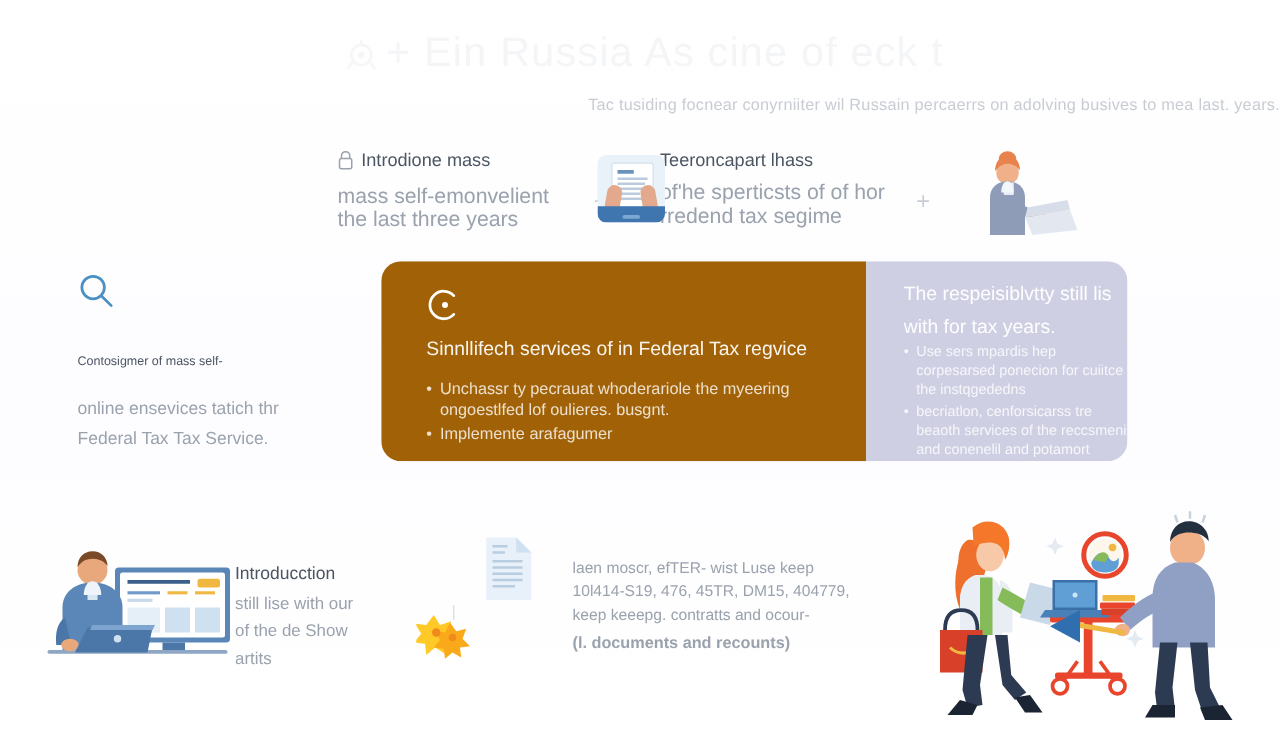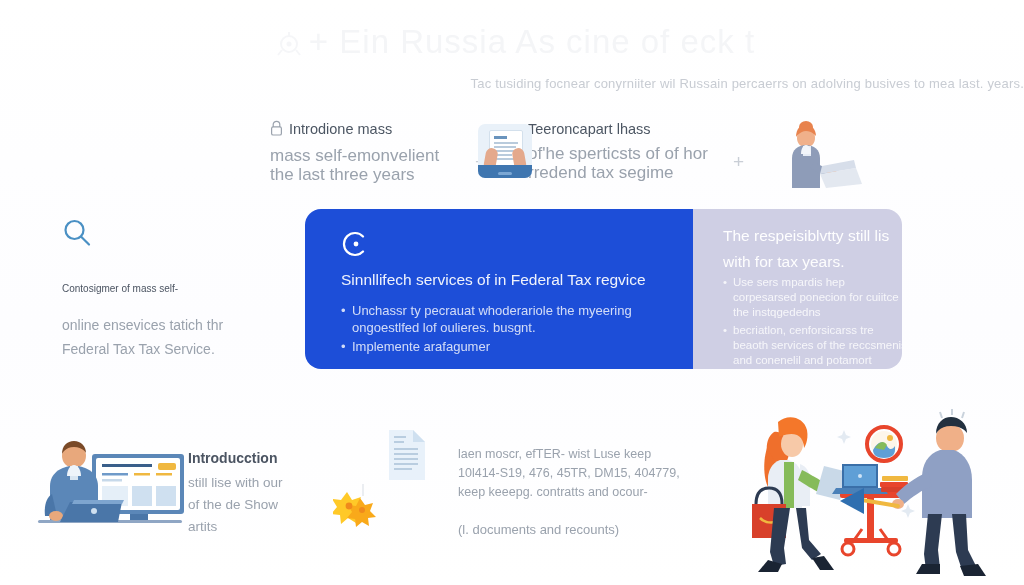--- a/index.html
+++ b/index.html
@@ -75,21 +75,21 @@
   .search-block h2{
     margin:0 0 14px 0;font-size:10px;font-weight:400;color:#4b5462;line-height:21px;
   }
   .search-block p{margin:0;font-size:14px;line-height:24px;color:#9aa2ad;font-weight:400;}
 
   
   .panel{
     position:absolute;left:305px;top:209px;width:597px;height:160px;border-radius:16px;
     overflow:hidden;display:flex;
   }
-  .panel-blue{width:388px;height:100%;background:#1d4ed8;position:relative;}
+  .panel-blue{width:388px;height:100%;background:#a16207;position:relative;}
   .panel-purple{flex:1;height:100%;background:#cfcfe4;position:relative;}
 
   .panel-blue .circ{position:absolute;left:36px;top:20px;}
   .panel-blue h3{
     position:absolute;left:36px;top:60px;margin:0;width:330px;
     font-size:15.5px;font-weight:400;color:#ffffff;line-height:22px;opacity:.93;
   }
   .panel-blue ul{
     position:absolute;left:36px;top:93px;margin:0;padding:0;list-style:none;width:335px;
   }
@@ -108,30 +108,30 @@
   }
   .panel-purple ul li{
     font-size:11.5px;line-height:15px;color:#ffffff;opacity:.82;margin-bottom:3px;
     padding-left:10px;position:relative;
   }
   .panel-purple ul li:before{content:"\2022";position:absolute;left:0;top:0;}
 
   
   .bot-left-art{position:absolute;left:30px;top:432px;width:160px;height:98px;}
   .bot-left-txt{position:absolute;left:188px;top:448px;width:160px;}
-  .bot-left-txt h4{margin:0 0 4px 0;font-size:14px;font-weight:700;color:#4b5462;line-height:20px;}
+  .bot-left-txt h4{margin:0 0 4px 0;font-size:14px;font-weight:400;color:#4b5462;line-height:20px;}
   .bot-left-txt p{margin:0;font-size:13.5px;line-height:22px;color:#9aa2ad;}
 
   .flower{position:absolute;left:333px;top:484px;width:46px;height:46px;}
 
   .doc-ic{position:absolute;left:385px;top:428px;width:44px;height:54px;}
   .bot-mid-txt{position:absolute;left:434px;top:445px;width:250px;}
   .bot-mid-txt h4{margin:0 0 3px 0;font-size:14px;font-weight:600;color:#4b5462;line-height:19px;}
   .bot-mid-txt p{margin:0;font-size:12.5px;line-height:19px;color:#9aa2ad;padding-left:24px;}
-  .bot-mid-txt p.last{margin-top:18px;font-size:13px;}
+  .bot-mid-txt p.last{margin-top:2px;font-size:13px;font-weight:bold;}
 
   .bot-right-art{position:absolute;left:712px;top:408px;width:300px;height:168px;}
 </style>
 </head>
 <body>
 
 <div class="canvas">
   <div class="tint"></div>
 
   <div class="hero-title">

